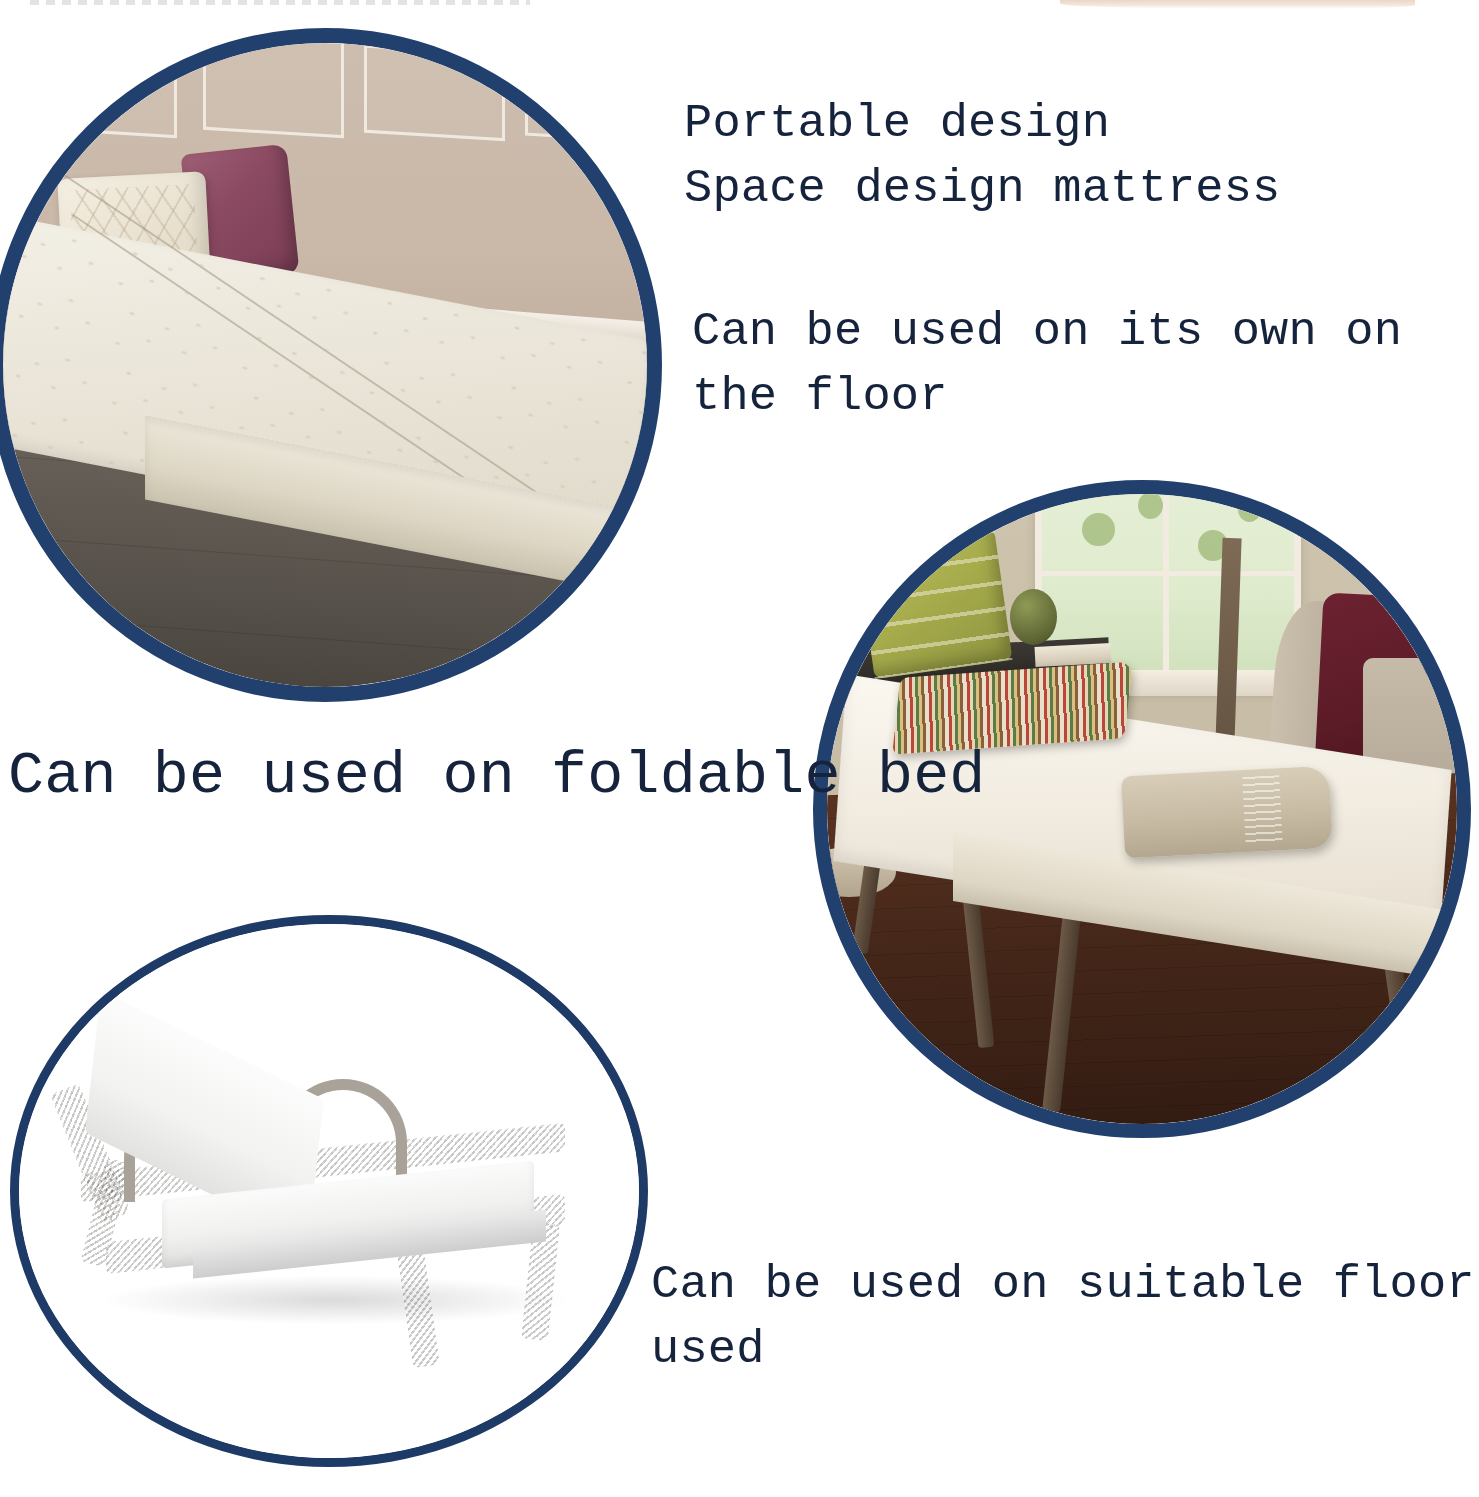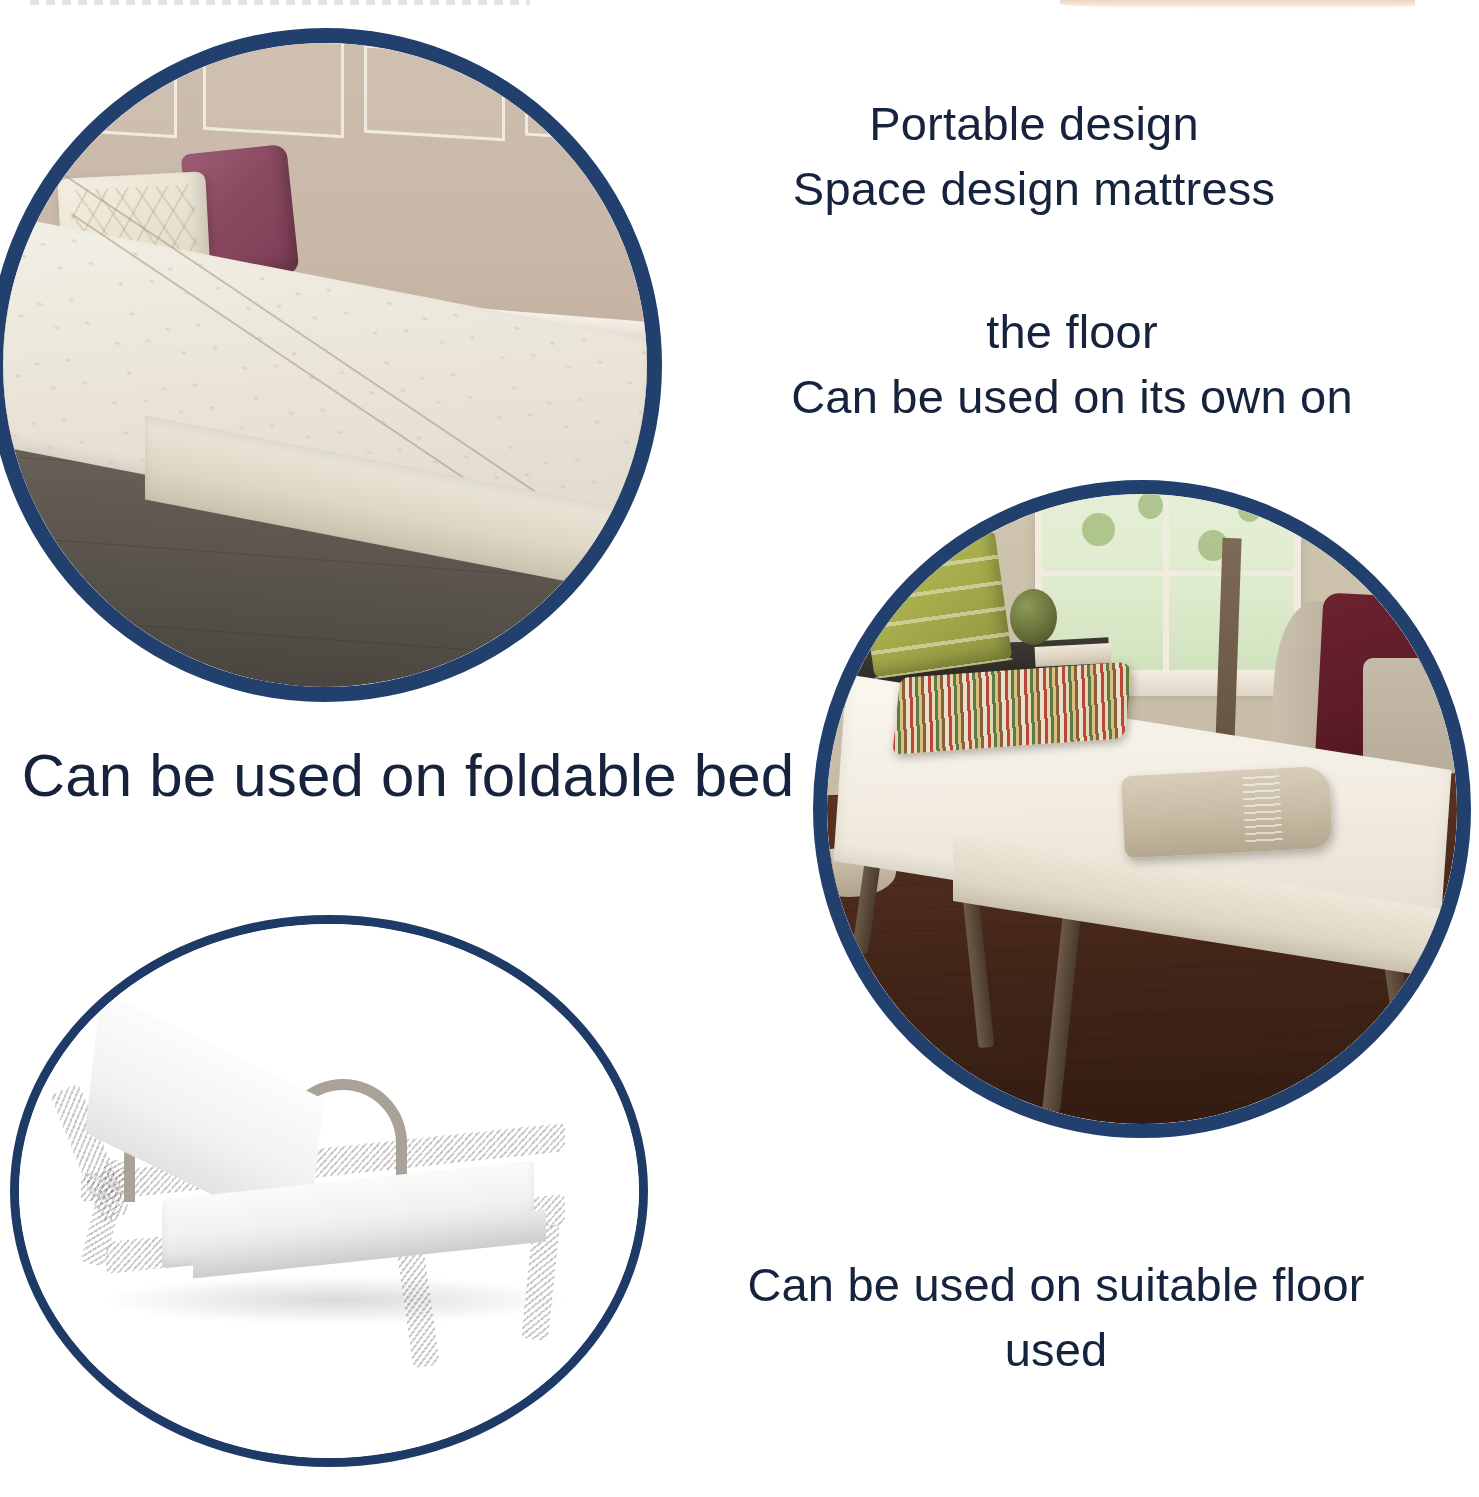--- a/index.html
+++ b/index.html
@@ -372,24 +372,23 @@
     left: 12%; top: 22%; width: 36%; height: 28%;
     background: linear-gradient(to bottom, #fcfcfc 0%, #f2f2f0 60%, #e2e2e0 100%);
     transform: skewY(26deg) skewX(-6deg);
     border-radius: 5px;
   }
 
   
   .caption {
     position: absolute;
     color: #16233d;
-    font-family: Liberation Sans, sans-serif;
+    font-family: Liberation Mono, monospace;
     line-height: 1.38;
     letter-spacing: .2px;
-    text-align: center;
   }
   #caption-portable {
     left: 684px;
     top: 92px;
     width: 700px;
     font-size: 47px;
   }
   #caption-floor {
     left: 692px;
     top: 300px;
@@ -501,22 +500,22 @@
       </div>
     </div>
   </div>
 
   <div class="caption" id="caption-portable">
     <span class="caption-line">Portable design</span>
     <span class="caption-line">Space design mattress</span>
   </div>
 
   <div class="caption" id="caption-floor">
+    <span class="caption-line">Can be used on its own on</span>
     <span class="caption-line">the floor</span>
-    <span class="caption-line">Can be used on its own on</span>
   </div>
 
   <div class="caption" id="caption-foldable">
     <span class="caption-line">Can be used on foldable bed</span>
   </div>
 
   <div class="caption" id="caption-lawn">
     <span class="caption-line">Can be used on suitable floor</span>
     <span class="caption-line">used</span>
   </div>

